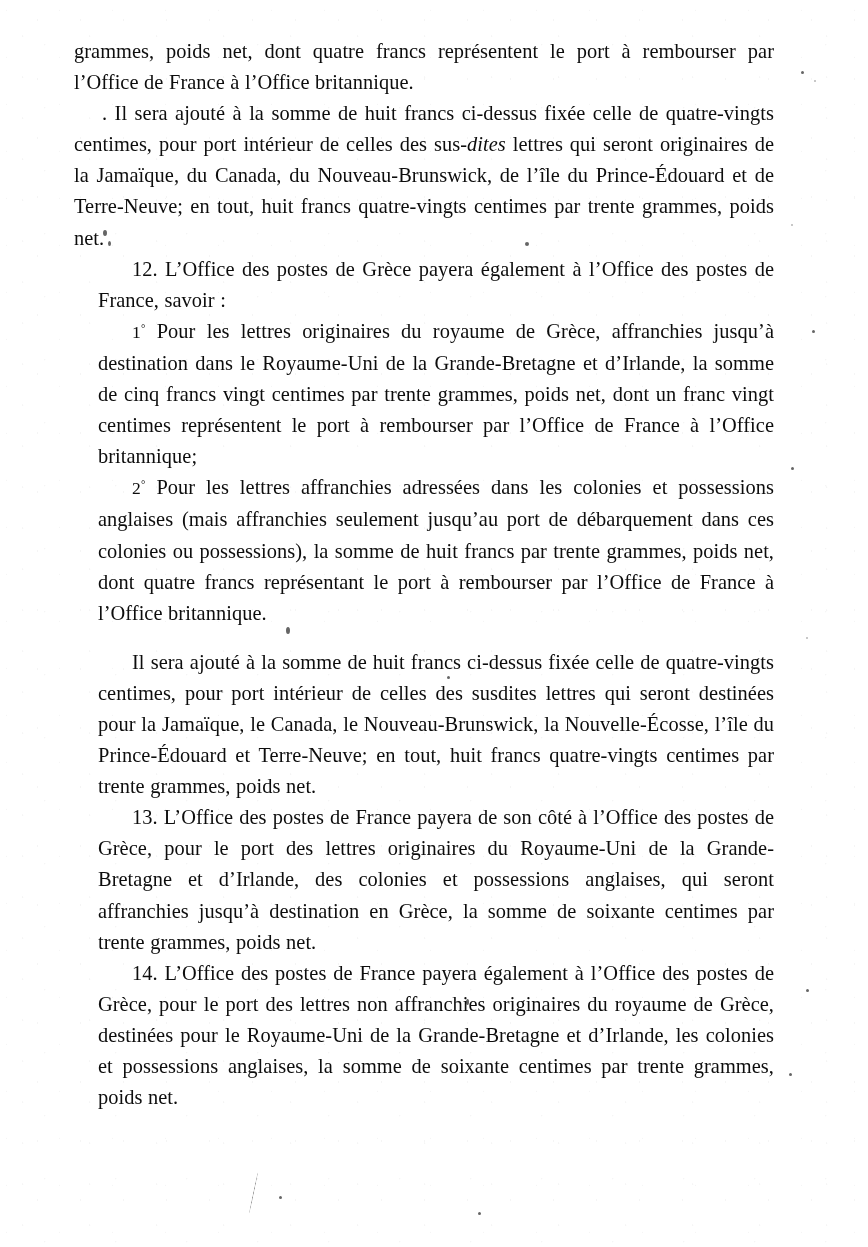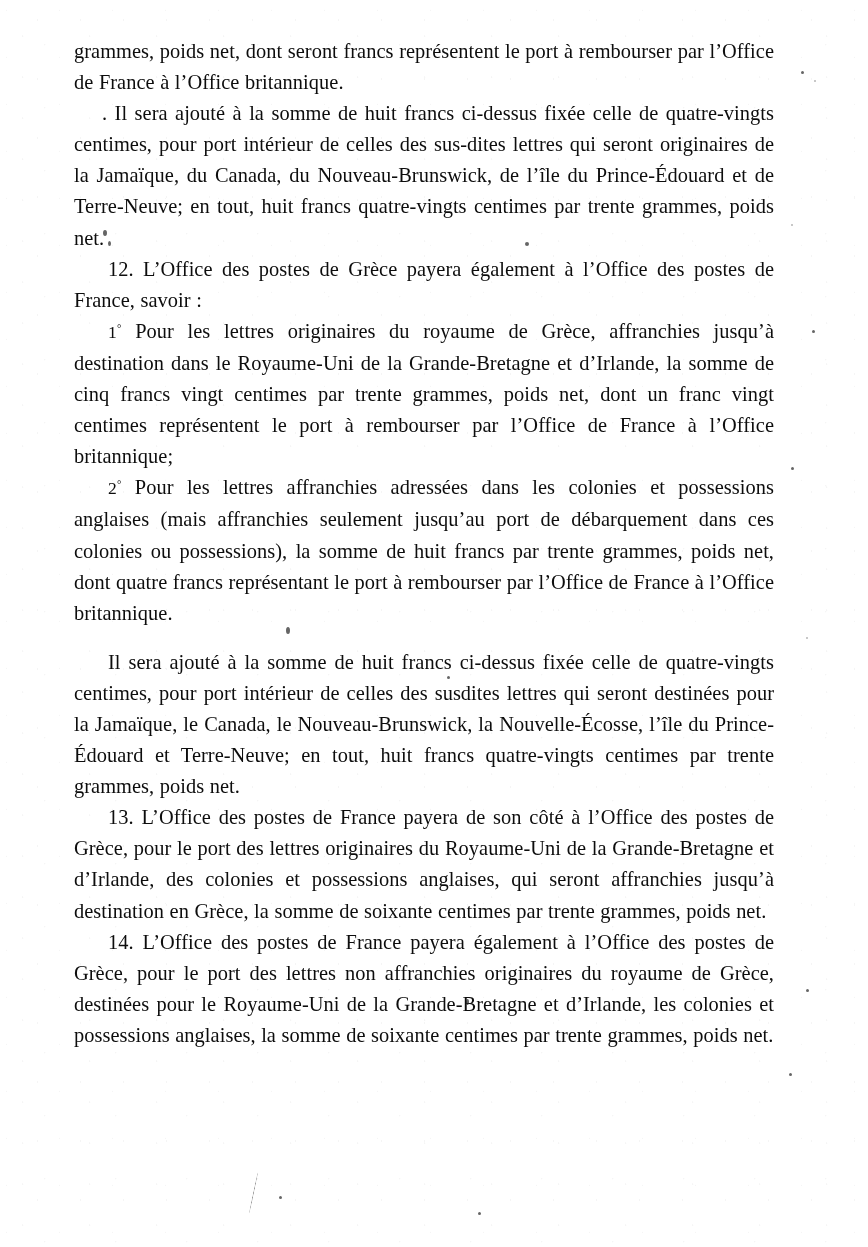--- a/index.html
+++ b/index.html
@@ -27,24 +27,24 @@
     font-size: 20.4px;
     line-height: 31.1px;
     color: #0d0d0d;
     text-align: justify;
     text-align-last: left;
     letter-spacing: 0.05px;
     word-spacing: 0.4px;
     -webkit-font-smoothing: none;
   }
   .para.cont { text-indent: 0; }
-  .para.ind   { text-indent: 34px; }
+  .para.ind   { text-indent: 34px; margin-left: 24px; }
   .para.ind-sm { text-indent: 28px; }
   .para.gap-top { margin-top: 18px; font-family: Liberation Serif, serif; }
-  .it { }
+  .it { font-style: italic; }
   .ord {
     font-size: 17.5px;
     letter-spacing: 0.2px;
   }
   .ord sup {
     font-size: 0.62em;
     vertical-align: 0.52em;
     line-height: 0;
   }
   
@@ -78,21 +78,21 @@
 </style>
 </head>
 <body>
 
 <div id="page">
 
   <div class="grain"></div>
 
   <div id="column">
 
-    <p class="para cont">grammes, poids net, dont seront francs représentent le port à rembourser par l’Office de France à l’Office britannique.</p>
+    <p class="para cont">grammes, poids net, dont quatre francs représentent le port à rembourser par l’Office de France à l’Office britannique.</p>
 
     <p class="para ind-sm"><span>. Il sera ajouté à la somme de huit francs ci-dessus fixée celle de quatre-vingts centimes, pour port intérieur de celles des sus-</span><span class="it">dites</span><span> lettres qui seront originaires de la Jamaïque, du Canada, du Nouveau-Brunswick, de l’île du Prince-Édouard et de Terre-Neuve; en tout, huit francs quatre-vingts centimes par trente grammes, poids net.</span></p>
 
     <p class="para ind">12. L’Office des postes de Grèce payera également à l’Office des postes de France, savoir :</p>
 
     <p class="para ind"><span class="ord"><span>1</span><sup>°</sup></span><span> Pour les lettres originaires du royaume de Grèce, affranchies jusqu’à destination dans le Royaume-Uni de la Grande-Bretagne et d’Irlande, la somme de cinq francs vingt centimes par trente grammes, poids net, dont un franc vingt centimes représentent le port à rembourser par l’Office de France à l’Office britannique;</span></p>
 
     <p class="para ind"><span class="ord"><span>2</span><sup>°</sup></span><span> Pour les lettres affranchies adressées dans les colonies et possessions anglaises (mais affranchies seulement jusqu’au port de débarquement dans ces colonies ou possessions), la somme de huit francs par trente grammes, poids net, dont quatre francs représentant le port à rembourser par l’Office de France à l’Office britannique.</span></p>
 
     <p class="para ind gap-top">Il sera ajouté à la somme de huit francs ci-dessus fixée celle de quatre-vingts centimes, pour port intérieur de celles des susdites lettres qui seront destinées pour la Jamaïque, le Canada, le Nouveau-Brunswick, la Nouvelle-Écosse, l’île du Prince-Édouard et Terre-Neuve; en tout, huit francs quatre-vingts centimes par trente grammes, poids net.</p>

